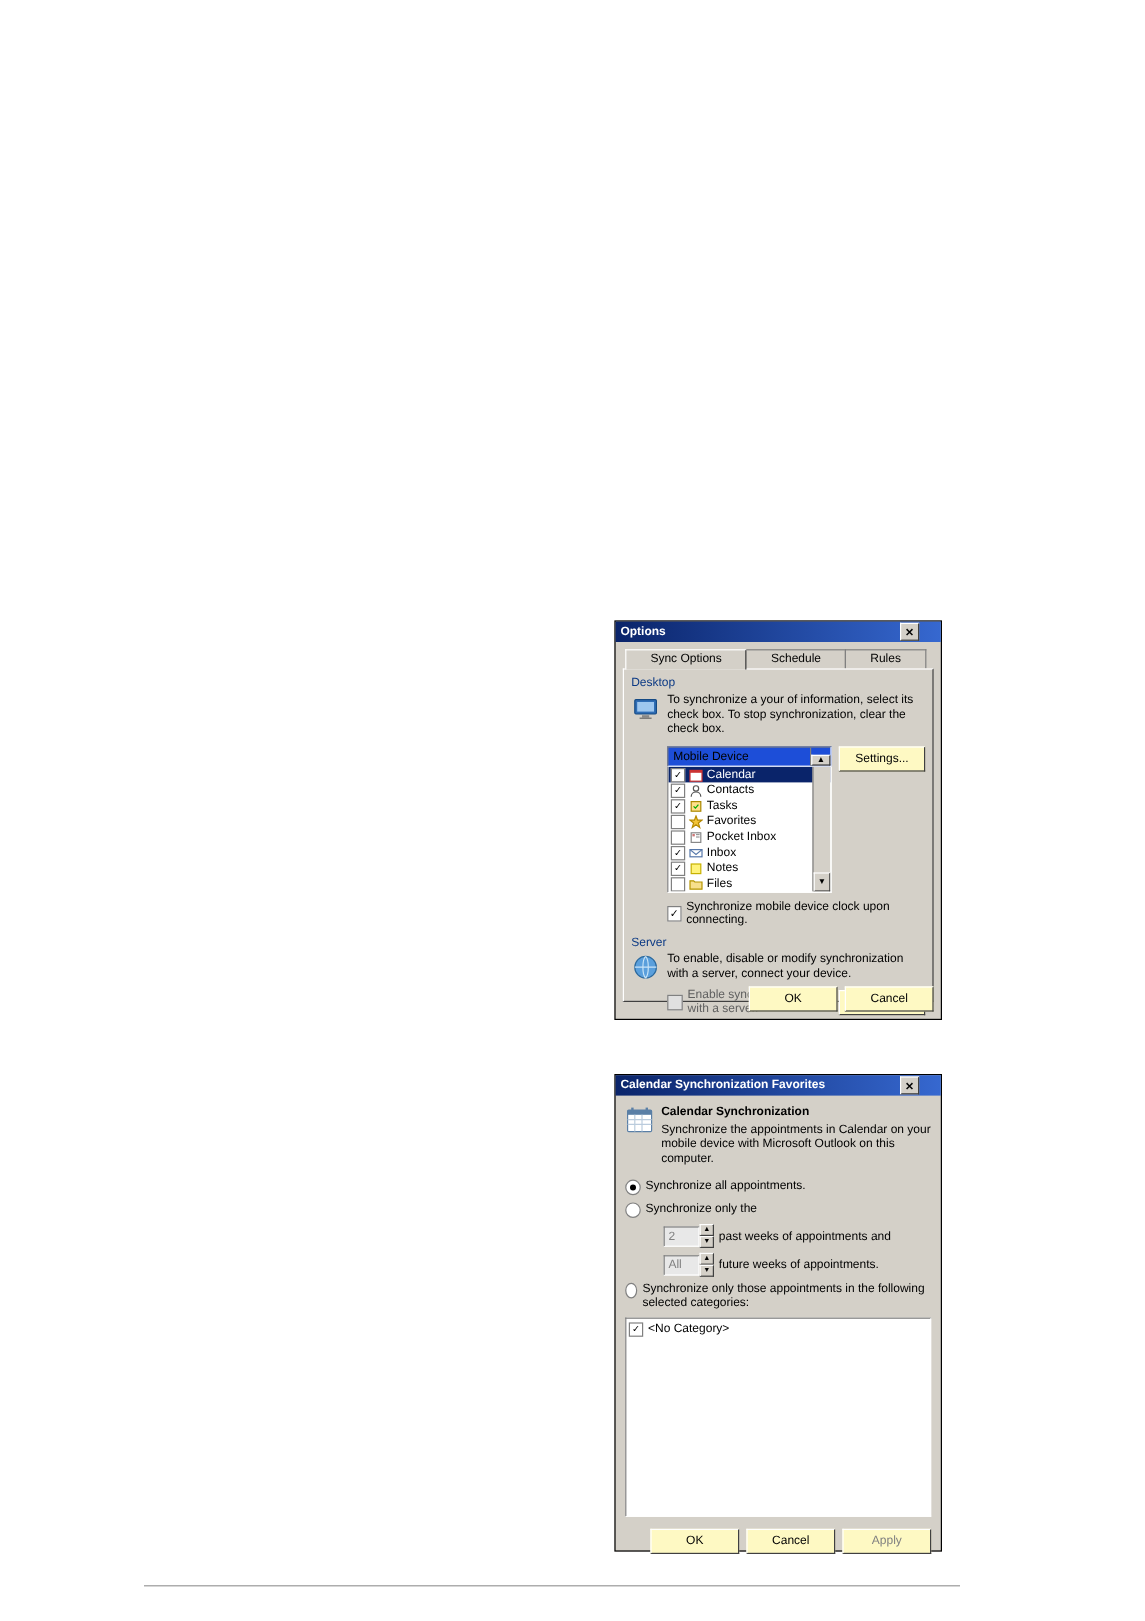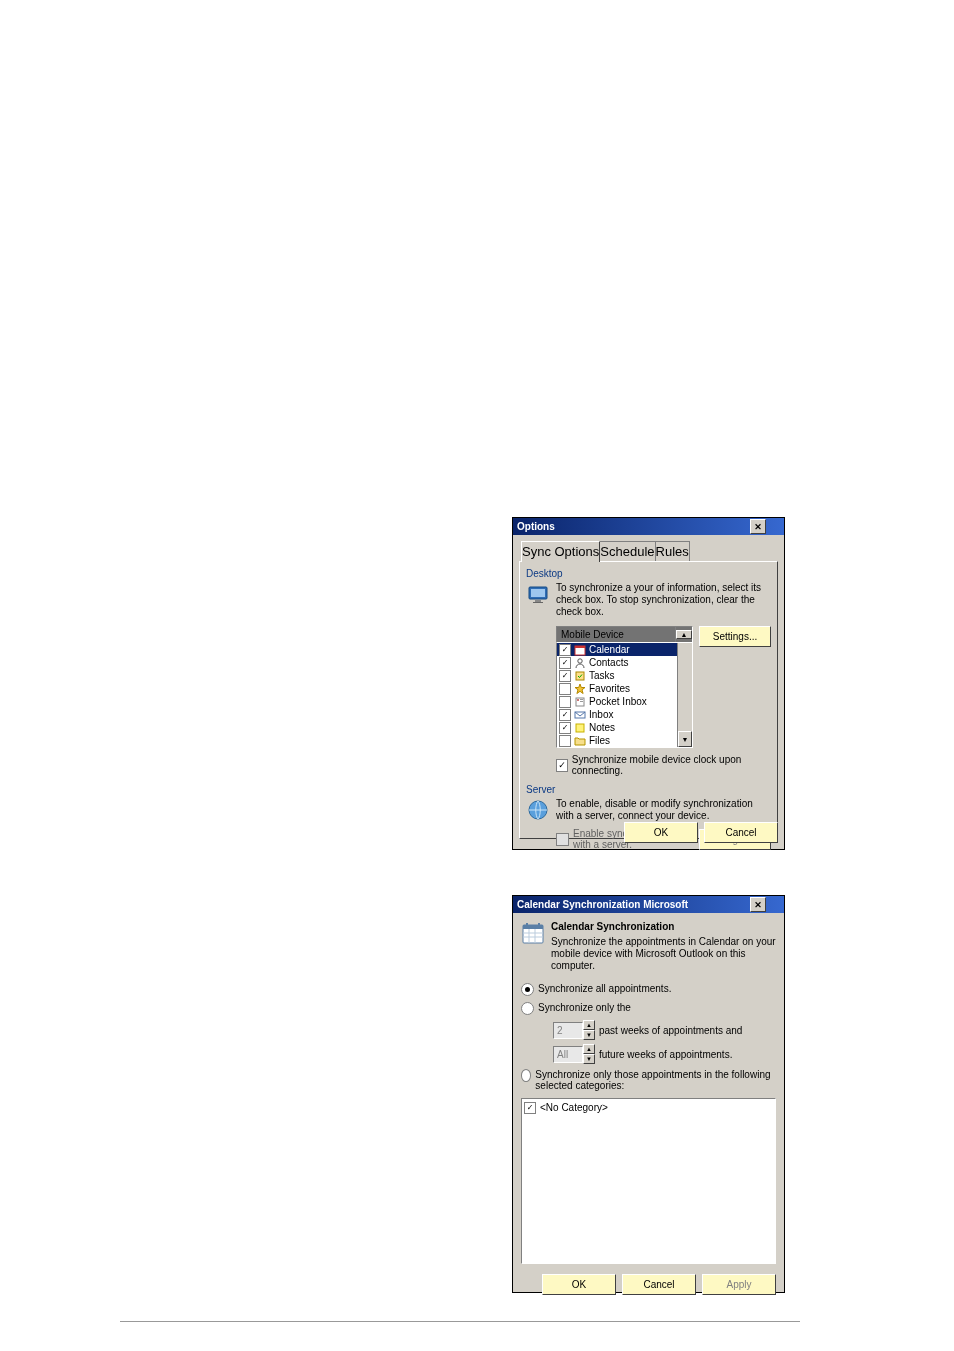--- a/index.html
+++ b/index.html
@@ -6,31 +6,31 @@
 .page{position:relative;width:954px;height:1351px}
 hr.footer-rule{position:absolute;left:120px;width:680px;border:none;border-top:1px solid #999;height:0}
 
 
 .dlg{position:absolute;background:#d4d0c8;border:1px solid #000}
 .dlg1{left:512px;top:517px;width:271px;height:331px}
 .titlebar{height:17px;background:linear-gradient(to right,#0a246a,#3668d0);color:#fff;display:flex;align-items:center;padding:0 18px 0 4px;font-size:10px;font-weight:bold}
 .titlebar .tx{flex:1}
 .closex{width:14px;height:13px;background:#d4d0c8;border:1px solid;border-color:#fff #404040 #404040 #fff;color:#000;font-weight:bold;font-size:9px;display:flex;align-items:center;justify-content:center;font-family:Arial}
 .tabstrip{display:flex;margin:6px 0 0 8px}
-.tab{border:1px solid #808080;border-bottom:none;background:#d4d0c8;padding:2px 0;font-size:13px;margin-right:-1px;position:relative}
+.tab{border:1px solid #808080;border-bottom:none;background:#d4d0c8;padding:2px 20px;font-size:10px;margin-right:-1px;position:relative}
 .tab.active{background:#d4d0c8;border-color:#fff #404040 #404040 #fff;z-index:2;padding-bottom:3px;margin-bottom:-1px}
 .tabpage{margin:0 6px 6px 6px;border:1px solid;border-color:#fff #404040 #404040 #fff;padding:6px;height:264px;position:relative}
 .sect-label{color:#0b3984;font-size:10px}
 .desktop-row{display:flex;gap:6px;margin-top:3px}
 .big-icon{width:24px;height:24px;flex:0 0 24px;display:flex;align-items:center;justify-content:center}
 .big-icon svg{width:24px;height:24px}
 .info-text{font-size:10px;line-height:12px}
 .list-area{display:flex;gap:6px;margin:8px 0 0 30px}
 .mo-list{flex:1}
-.mo-head{background:#737373;border:1px solid;border-color:#808080 #fff #fff #808080;height:15px;display:flex;align-items:center;font-size:10px}
+.mo-head{background:#1d4ed8;border:1px solid;border-color:#808080 #fff #fff #808080;height:15px;display:flex;align-items:flex-end;font-size:10px}
 .mo-head .hcell{padding:0 4px;border-right:1px solid #808080;height:15px;display:flex;align-items:center}
 .mo-head .hcell:first-child{flex:1}
 .mo-head .scroll-up{width:14px;background:#d4d0c8;border:1px solid;border-color:#fff #404040 #404040 #fff;font-size:7px;display:flex;align-items:center;justify-content:center}
 .mo-body{background:#fff;border:1px solid;border-color:#808080 #fff #fff #808080;border-top:none;height:104px;overflow:hidden;position:relative}
 .mo-body .scrollbar{position:absolute;right:0;top:0;bottom:0;width:14px;background:#d4d0c8;border-left:1px solid #808080;display:flex;flex-direction:column;justify-content:flex-end}
 .mo-body .sb-arrow{height:14px;border:1px solid;border-color:#fff #404040 #404040 #fff;font-size:7px;display:flex;align-items:center;justify-content:center}
 .row-item{display:flex;align-items:center;gap:3px;height:13px;padding-left:2px;font-size:10px}
 .row-item.sel{background:#0a246a;color:#fff}
 .row-item .chk{width:10px;height:10px;border:1px solid #808080;background:#fff;display:flex;align-items:center;justify-content:center;font-size:8px;color:#000}
 .row-item .ico{width:12px;height:12px;display:flex;align-items:center;justify-content:center}
@@ -208,21 +208,21 @@
     </div>
   </div>
   <div class="btn-row">
     <div class="winbtn" style="width:60px">OK</div>
     <div class="winbtn" style="width:60px">Cancel</div>
   </div>
 </div>
 
 <div class="dlg dlg2">
   <div class="titlebar">
-    <span class="tx">Calendar Synchronization Microsoft</span>
+    <span class="tx">Calendar Synchronization Favorites</span>
     <div class="closex">✕</div>
   </div>
   <div class="cal-head">
     <div class="cal-icon">
       <svg viewBox="0 0 24 24">
             <rect x="2" y="4" width="20" height="18" rx="1" fill="#fff" stroke="#5a7fa6"></rect>
             <rect x="2" y="4" width="20" height="4" fill="#5a7fa6"></rect>
             <rect x="5" y="2" width="2" height="4" fill="#5a7fa6"></rect>
             <rect x="17" y="2" width="2" height="4" fill="#5a7fa6"></rect>
             <line x1="2" y1="12" x2="22" y2="12" stroke="#bcd"></line>

